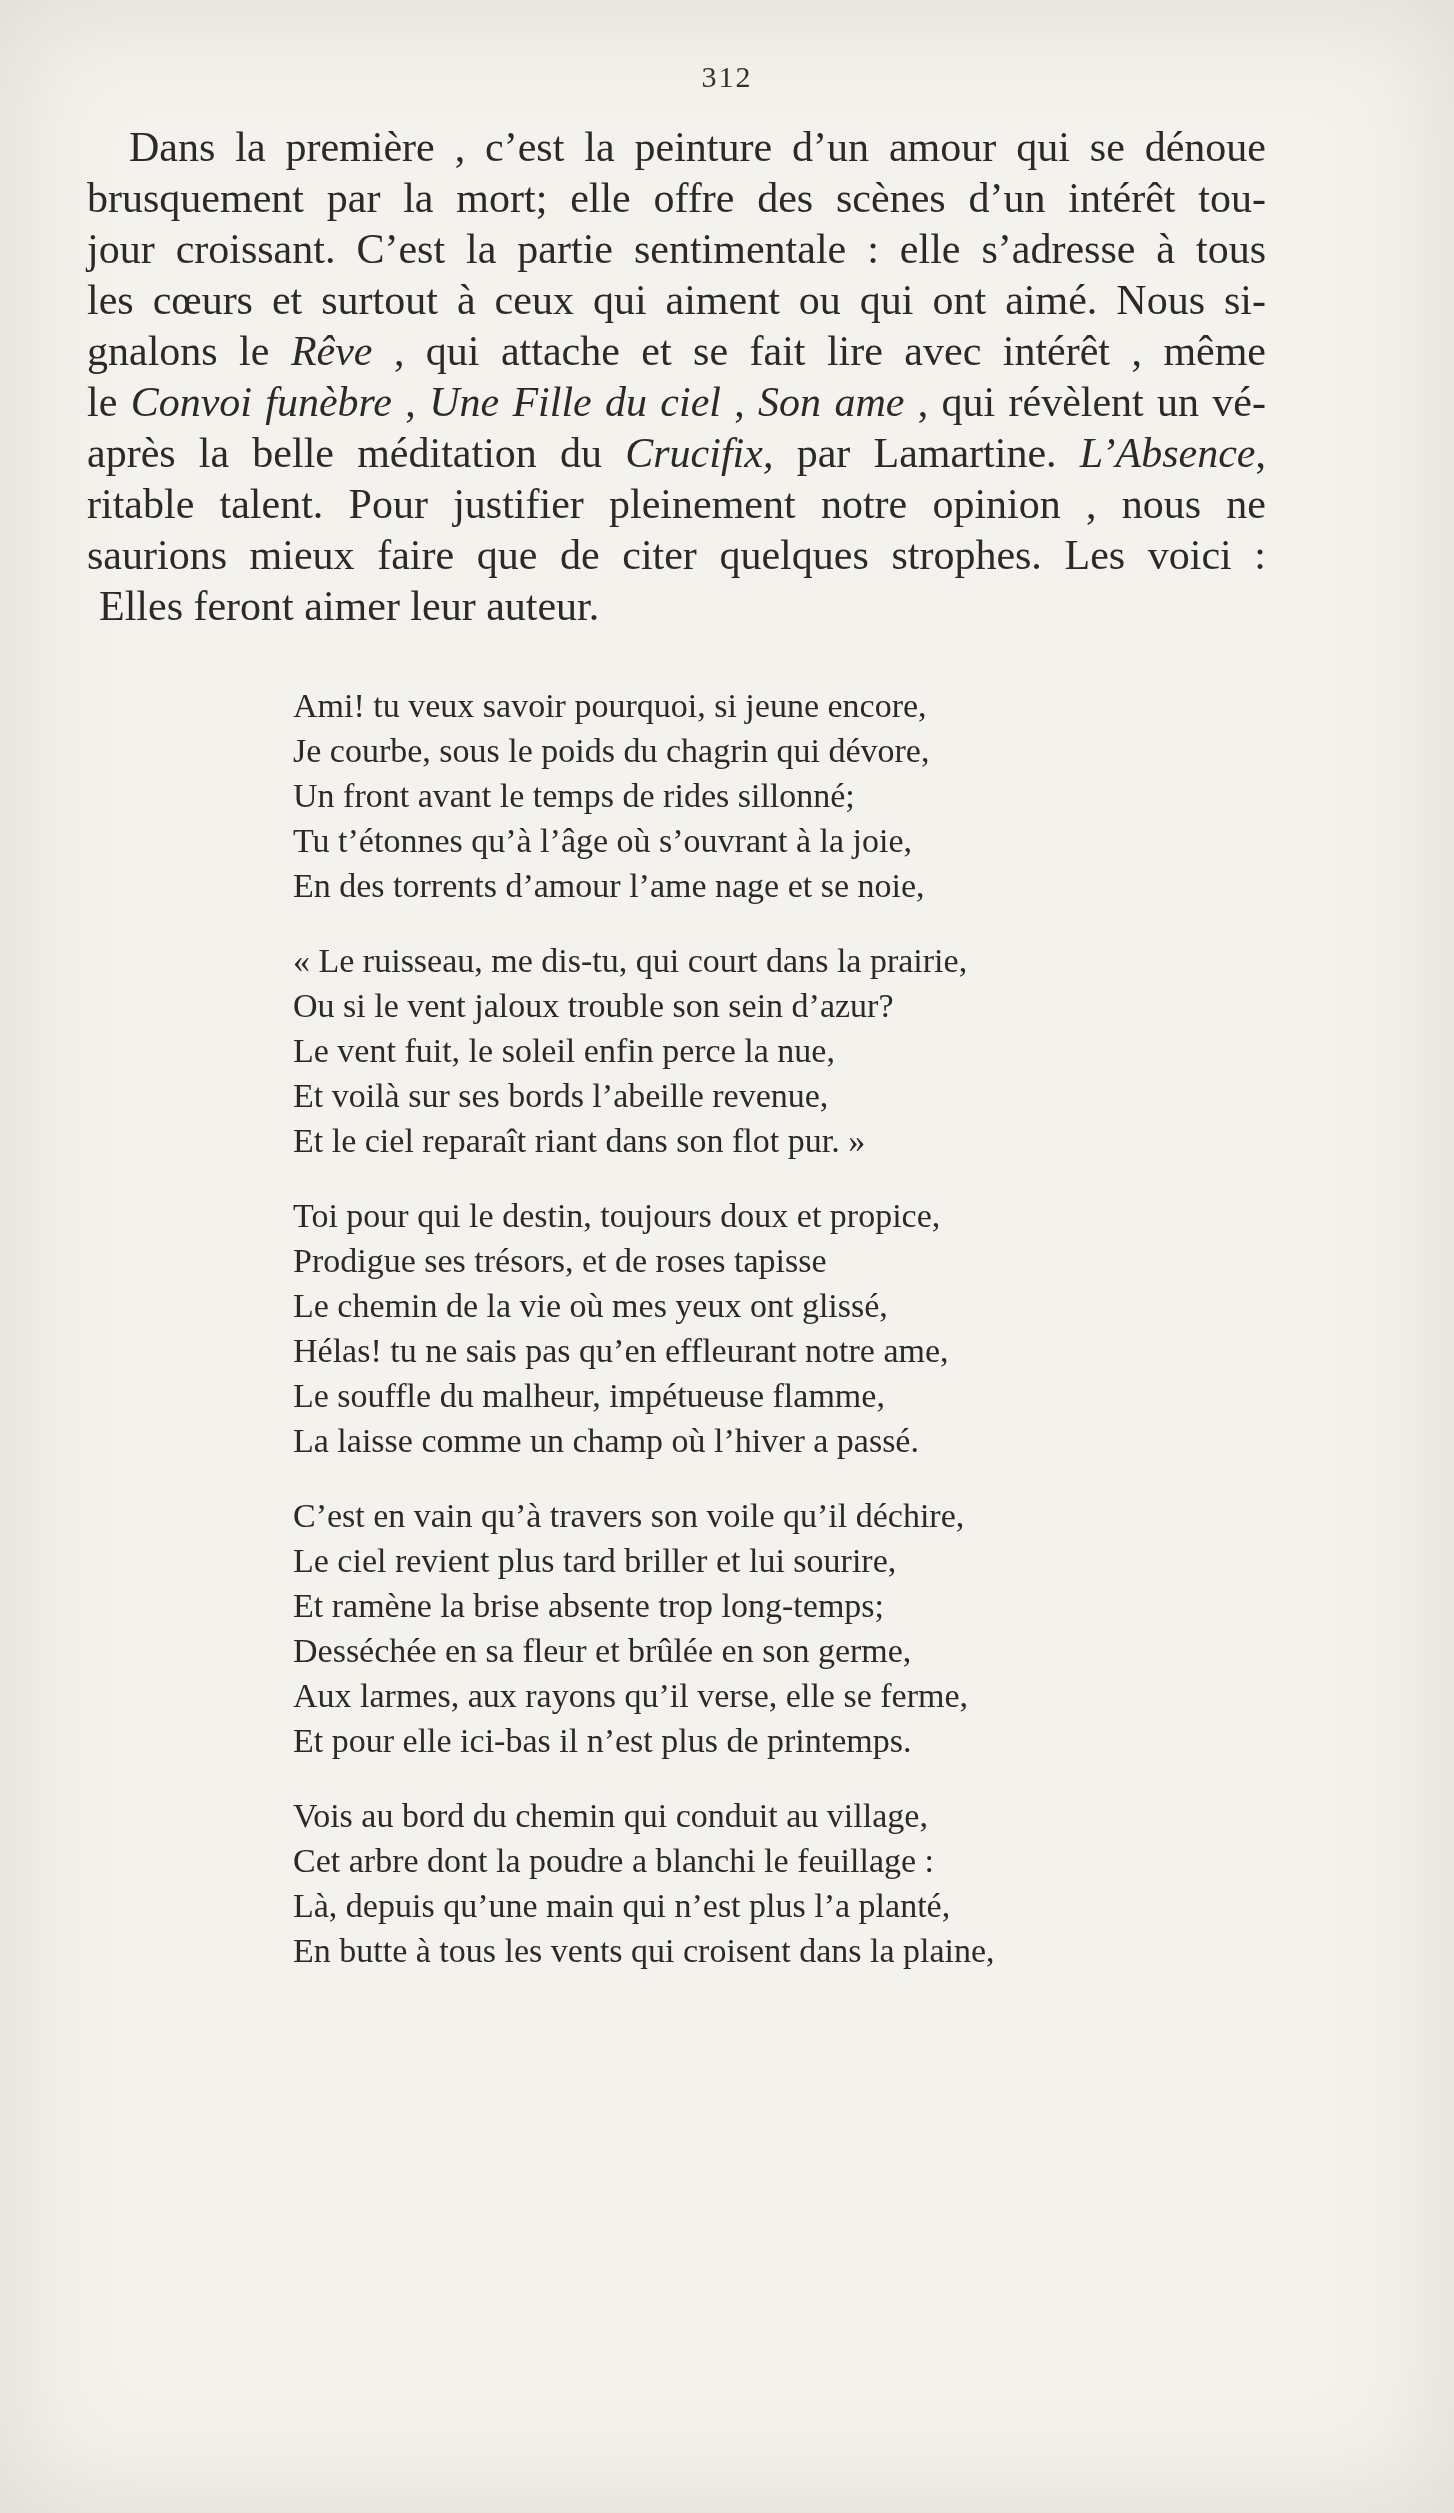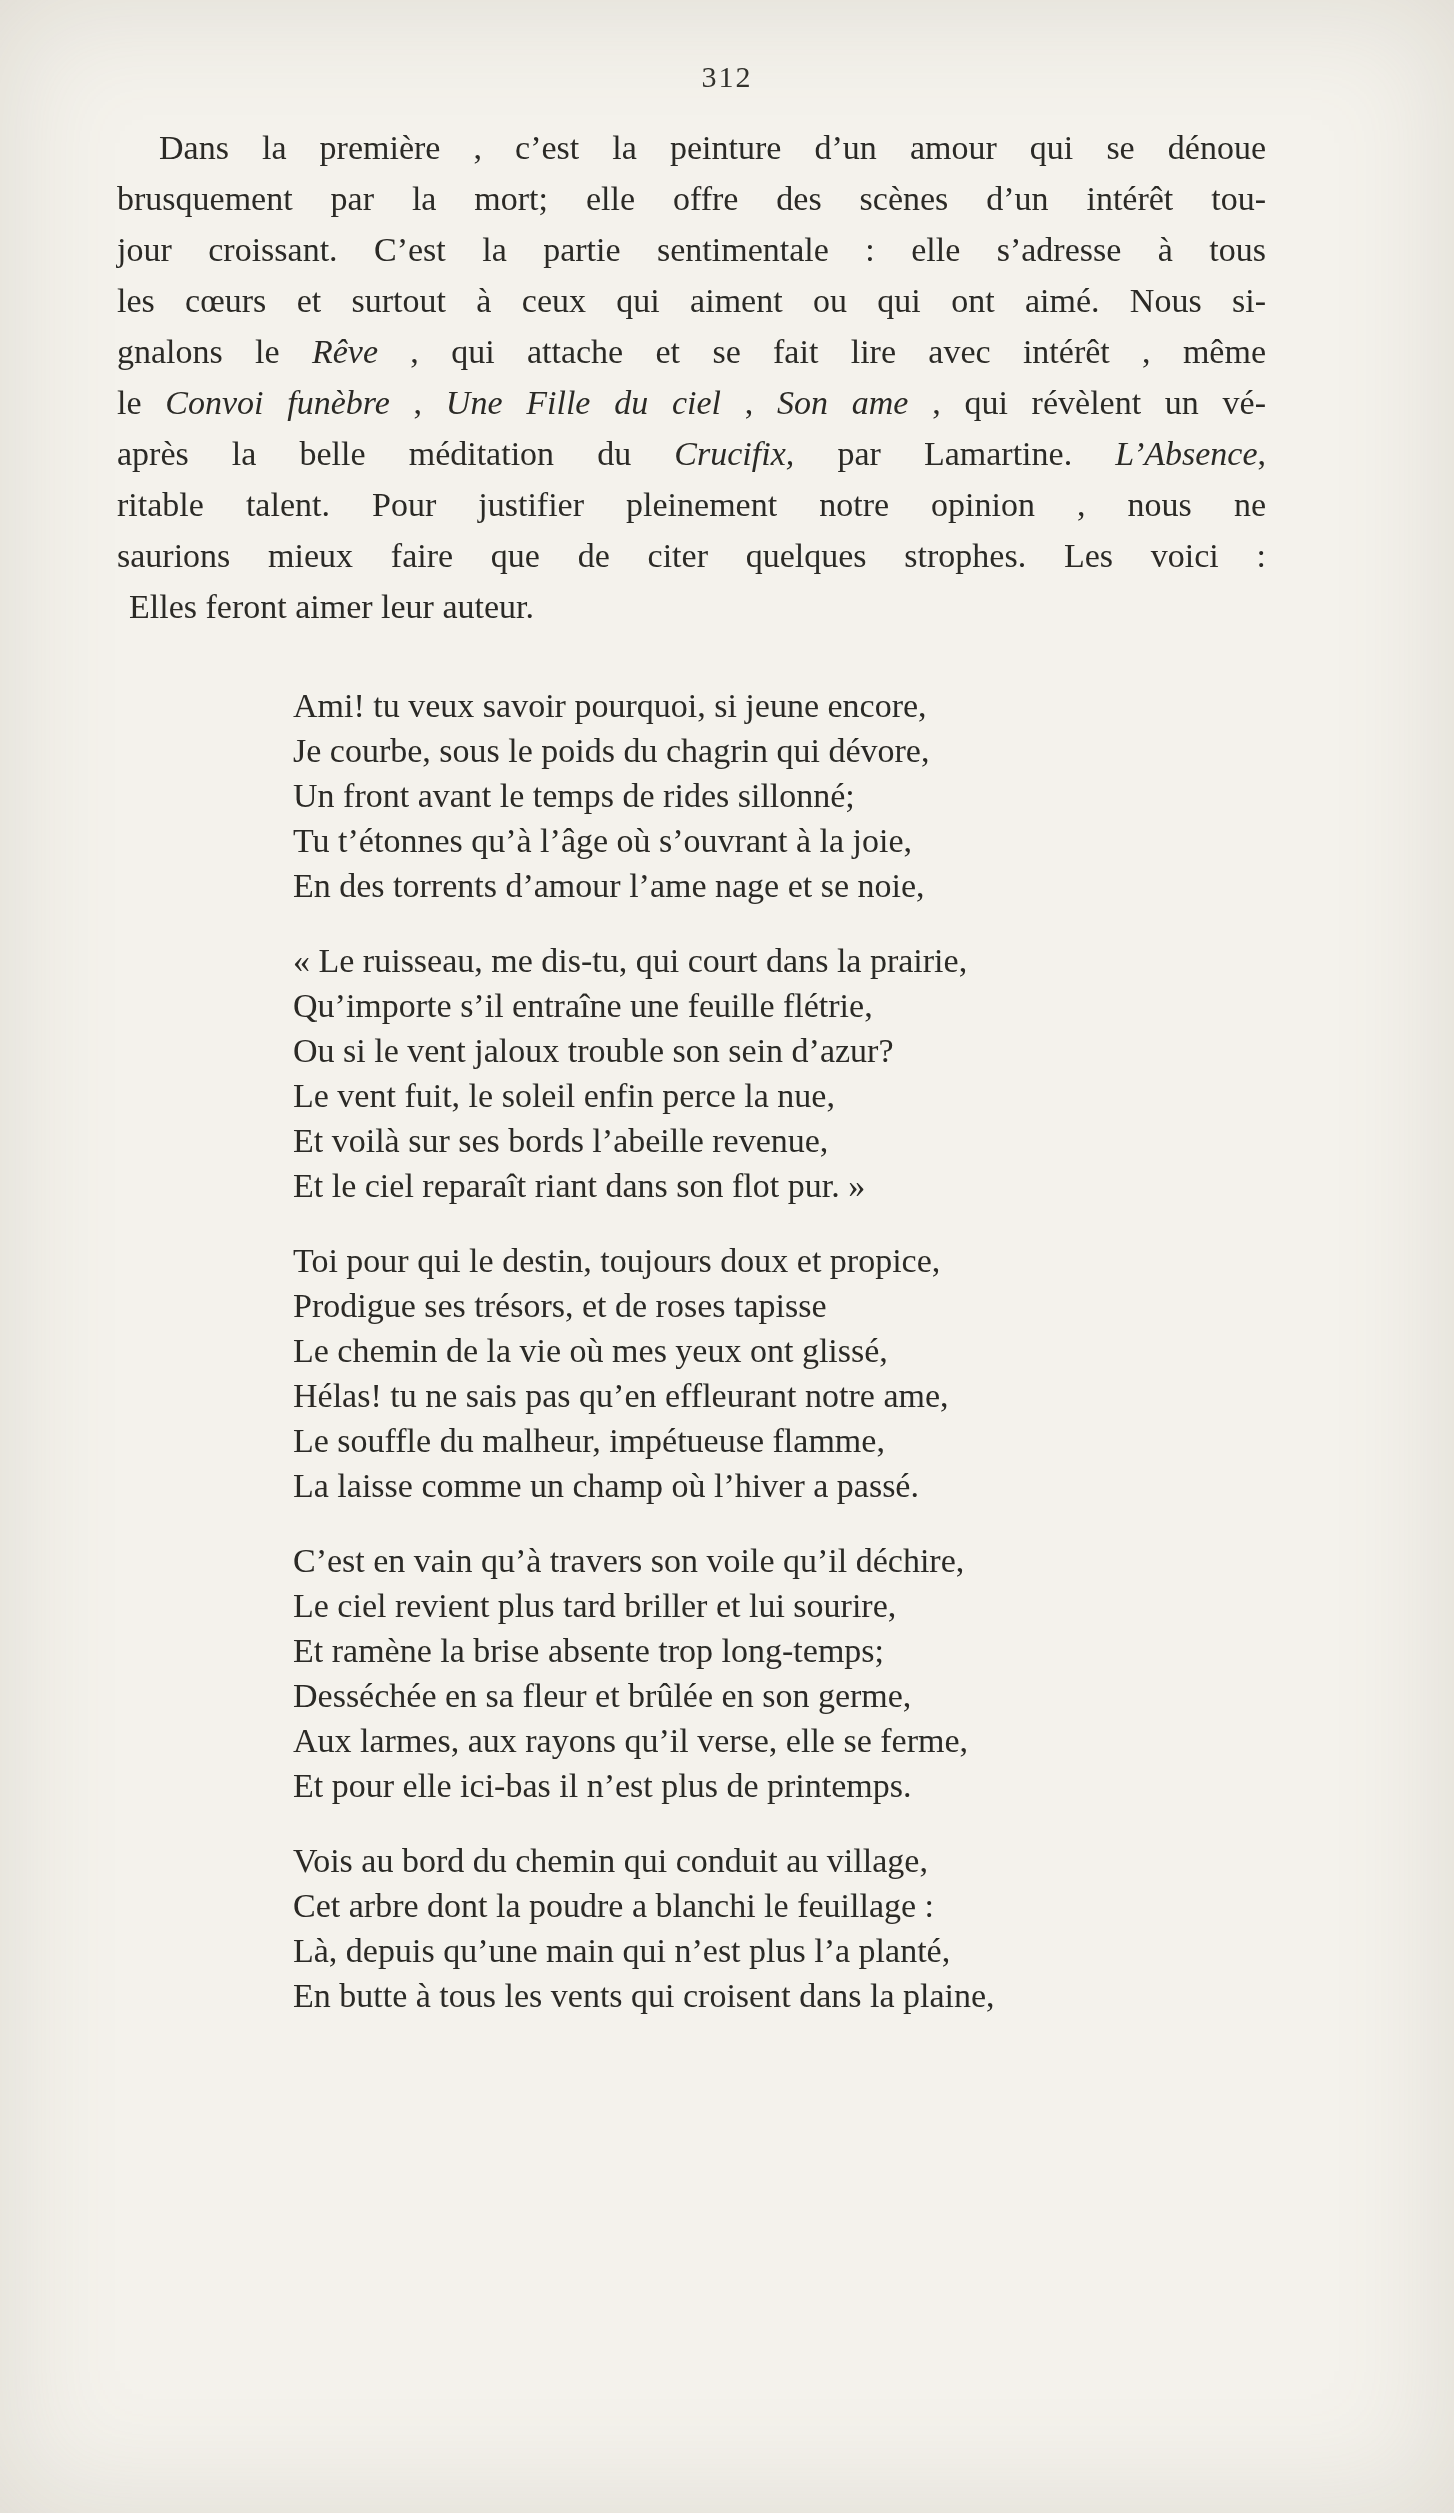--- a/index.html
+++ b/index.html
@@ -21,23 +21,23 @@
     overflow: hidden;
   }
   .page-number {
     text-align: center;
     font-size: 30px;
     letter-spacing: 2px;
     margin-bottom: 28px;
     color: #33322d;
   }
   .prose {
-    margin-left: 117px;
+    margin-left: 87px;
     margin-right: 188px;
-    font-size: 34px;
+    font-size: 42px;
     line-height: 51px;
   }
   .prose-line {
     text-align: justify;
     text-align-last: justify;
     white-space: normal;
   }
   .prose-line.indent {
     text-indent: 42px;
   }
@@ -83,21 +83,20 @@
   <div class="poem" id="poem">
       <div class="stanza">
         <div class="verse-line">Ami! tu veux savoir pourquoi, si jeune encore,</div>
         <div class="verse-line">Je courbe, sous le poids du chagrin qui dévore,</div>
         <div class="verse-line">Un front avant le temps de rides sillonné;</div>
         <div class="verse-line">Tu t’étonnes qu’à l’âge où s’ouvrant à la joie,</div>
         <div class="verse-line">En des torrents d’amour l’ame nage et se noie,</div>
       </div>
       <div class="stanza">
         <div class="verse-line">« Le ruisseau, me dis-tu, qui court dans la prairie,</div>
-        <div class="verse-line">Qu’importe s’il entraîne une feuille flétrie,</div>
         <div class="verse-line">Ou si le vent jaloux trouble son sein d’azur?</div>
         <div class="verse-line">Le vent fuit, le soleil enfin perce la nue,</div>
         <div class="verse-line">Et voilà sur ses bords l’abeille revenue,</div>
         <div class="verse-line">Et le ciel reparaît riant dans son flot pur. »</div>
       </div>
       <div class="stanza">
         <div class="verse-line">Toi pour qui le destin, toujours doux et propice,</div>
         <div class="verse-line">Prodigue ses trésors, et de roses tapisse</div>
         <div class="verse-line">Le chemin de la vie où mes yeux ont glissé,</div>
         <div class="verse-line">Hélas! tu ne sais pas qu’en effleurant notre ame,</div>

